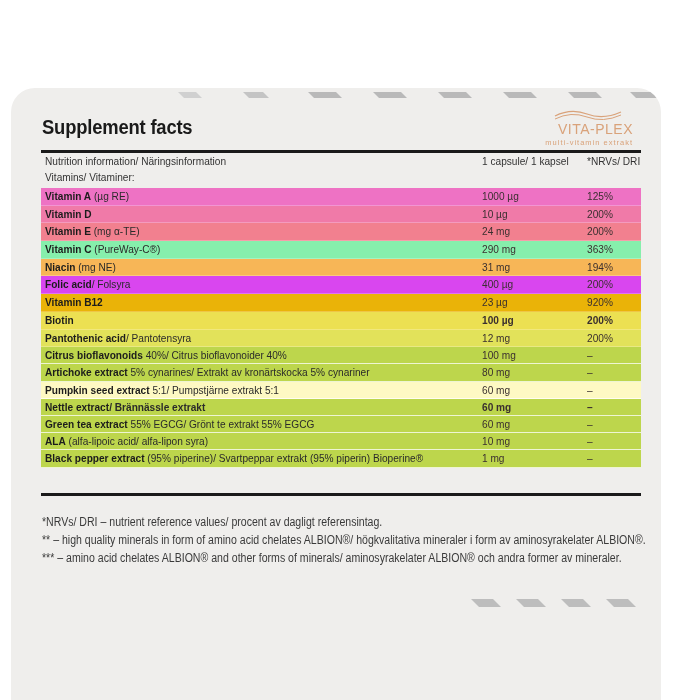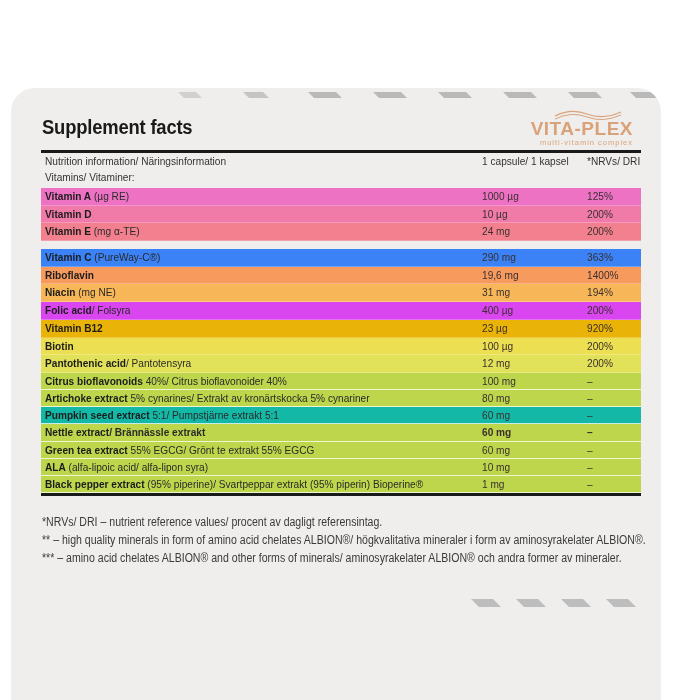--- a/index.html
+++ b/index.html
@@ -5,21 +5,21 @@
   html, body { margin:0; padding:0; }
   body { width:700px; height:700px; background:#ffffff; position:relative; overflow:hidden;
          font-family:"Liberation Sans", sans-serif; color:#2a2a2a; }
   .panel { position:absolute; left:11px; top:88px; width:650px; height:672px; background:#efeeec; overflow:hidden;border-radius:24px; }
   .stripe { position:absolute; width:28px; height:6px; background:#b9b9b9; transform:skewX(45deg) rotate(0deg); }
   .stripes-top .stripe { top:4px; }
   .title { position:absolute; left:31px; top:28px; font-size:20px; font-weight:bold; color:#1a1a1a;
            letter-spacing:-0.2px; transform:scaleX(0.92); transform-origin:left; }
   .logo { position:absolute; right:28px; top:20px; text-align:right; color:#d9a27a; }
   .logo-wave { display:block; width:70px; height:12px; margin-left:auto; margin-right:10px; }
-  .logo-name { font-size:19px; letter-spacing:0.5px; line-height:18px; font-weight:bold; }
+  .logo-name { font-size:14px; letter-spacing:0.5px; line-height:18px; font-weight:normal; }
   .logo-sub { font-size:7.5px; letter-spacing:1px; line-height:10px; }
   .rule { position:absolute; left:30px; width:600px; height:3px; background:#1a1a1a; }
   .hdr { position:absolute; left:30px; width:600px; font-size:11px; color:#333; }
   .hdr span { position:absolute; transform:scaleX(0.92); transform-origin:left; white-space:nowrap; }
   .table { position:absolute; left:30px; top:100px; width:600px; }
   .row { position:relative; height:16.7px; font-size:11px; line-height:16.7px; border-bottom:1px solid rgba(255,255,255,0.25); }
   .row.ext { border-bottom:1.5px solid rgba(255,255,255,0.75); height:16.2px; line-height:16.2px; }
   .cell { position:absolute; top:0; white-space:nowrap; transform:scaleX(0.92); transform-origin:left; }
   .c-name { left:4px; color:#2a2a2a; }
   .c-name b { color:#1c1c1c; }
@@ -44,21 +44,21 @@
   </div>
 
   <div class="title">Supplement facts</div>
 
   <div class="logo">
     <svg class="logo-wave" viewBox="0 0 70 12">
       <path d="M2 8 Q18 0 34 6 T68 4" stroke="#d9a27a" stroke-width="1.3" fill="none"></path>
       <path d="M2 11 Q18 3 34 9 T68 7" stroke="#d9a27a" stroke-width="1" fill="none"></path>
     </svg>
     <div class="logo-name">VITA-PLEX</div>
-    <div class="logo-sub">multi-vitamin complex</div>
+    <div class="logo-sub">multi-vitamin extrakt</div>
   </div>
 
   <div class="rule" style="top:62px;"></div>
 
   <div class="hdr" style="top:67px;">
     <span style="left:4px;">Nutrition information/ Näringsinformation</span>
     <span style="left:441px;">1 capsule/ 1 kapsel</span>
     <span style="left:546px;">*NRVs/ DRI</span>
   </div>
   <div class="hdr" style="top:83px;">
@@ -74,66 +74,61 @@
       <div class="row" style="background: rgb(240, 122, 168);">
         <div class="cell c-name"><b>Vitamin D</b><span></span></div>
         <div class="cell c-amt">10 µg</div>
         <div class="cell c-nrv">200%</div>
       </div>
       <div class="row" style="background: rgb(242, 128, 143);">
         <div class="cell c-name"><b>Vitamin E</b><span> (mg α-TE)</span></div>
         <div class="cell c-amt">24 mg</div>
         <div class="cell c-nrv">200%</div>
       </div>
-      <div class="row" style="background: #3b82f6; margin-top: 8px;">
+      <div class="row" style="background: #86efac;">
         <div class="cell c-name"><b>Vitamin C</b><span> (PureWay-C®)</span></div>
         <div class="cell c-amt">290 mg</div>
         <div class="cell c-nrv">363%</div>
-      </div>
-      <div class="row" style="background: rgb(246, 154, 94);">
-        <div class="cell c-name"><b>Riboflavin</b><span></span></div>
-        <div class="cell c-amt">19,6 mg</div>
-        <div class="cell c-nrv">1400%</div>
       </div>
       <div class="row" style="background: rgb(247, 182, 87);">
         <div class="cell c-name"><b>Niacin</b><span> (mg NE)</span></div>
         <div class="cell c-amt">31 mg</div>
         <div class="cell c-nrv">194%</div>
       </div>
       <div class="row" style="background: #d946ef;">
         <div class="cell c-name"><b>Folic acid</b><span>/ Folsyra</span></div>
         <div class="cell c-amt">400 µg</div>
         <div class="cell c-nrv">200%</div>
       </div>
       <div class="row" style="background: #eab308;">
         <div class="cell c-name"><b>Vitamin B12</b><span></span></div>
         <div class="cell c-amt">23 µg</div>
         <div class="cell c-nrv">920%</div>
       </div>
-      <div class="row" style="background: rgb(236, 224, 82);">
+      <div class="row" style="background: rgb(236, 224, 82); font-weight: bold;">
         <div class="cell c-name"><b>Biotin</b><span></span></div>
         <div class="cell c-amt">100 µg</div>
         <div class="cell c-nrv">200%</div>
       </div>
       <div class="row" style="background: rgb(226, 226, 90); text-align: center;">
         <div class="cell c-name"><b>Pantothenic acid</b><span>/ Pantotensyra</span></div>
         <div class="cell c-amt">12 mg</div>
         <div class="cell c-nrv">200%</div>
       </div>
       <div class="row ext" style="background: rgb(189, 214, 76);">
         <div class="cell c-name"><b>Citrus bioflavonoids</b><span> 40%/ Citrus bioflavonoider 40%</span></div>
         <div class="cell c-amt">100 mg</div>
         <div class="cell c-nrv">–</div>
       </div>
       <div class="row ext" style="background: rgb(189, 214, 76); padding-left: 42px;">
         <div class="cell c-name"><b>Artichoke extract</b><span> 5% cynarines/ Extrakt av kronärtskocka 5% cynariner</span></div>
         <div class="cell c-amt">80 mg</div>
         <div class="cell c-nrv">–</div>
       </div>
-      <div class="row ext" style="background: #14b8a6;">
+      <div class="row ext" style="background: #fef9c3;">
         <div class="cell c-name"><b>Pumpkin seed extract</b><span> 5:1/ Pumpstjärne extrakt 5:1</span></div>
         <div class="cell c-amt">60 mg</div>
         <div class="cell c-nrv">–</div>
       </div>
       <div class="row ext" style="background: rgb(189, 214, 76); font-weight: bold;">
         <div class="cell c-name"><b>Nettle extract</b><span>/ Brännässle extrakt</span></div>
         <div class="cell c-amt">60 mg</div>
         <div class="cell c-nrv">–</div>
       </div>
       <div class="row ext" style="background: rgb(189, 214, 76);">

